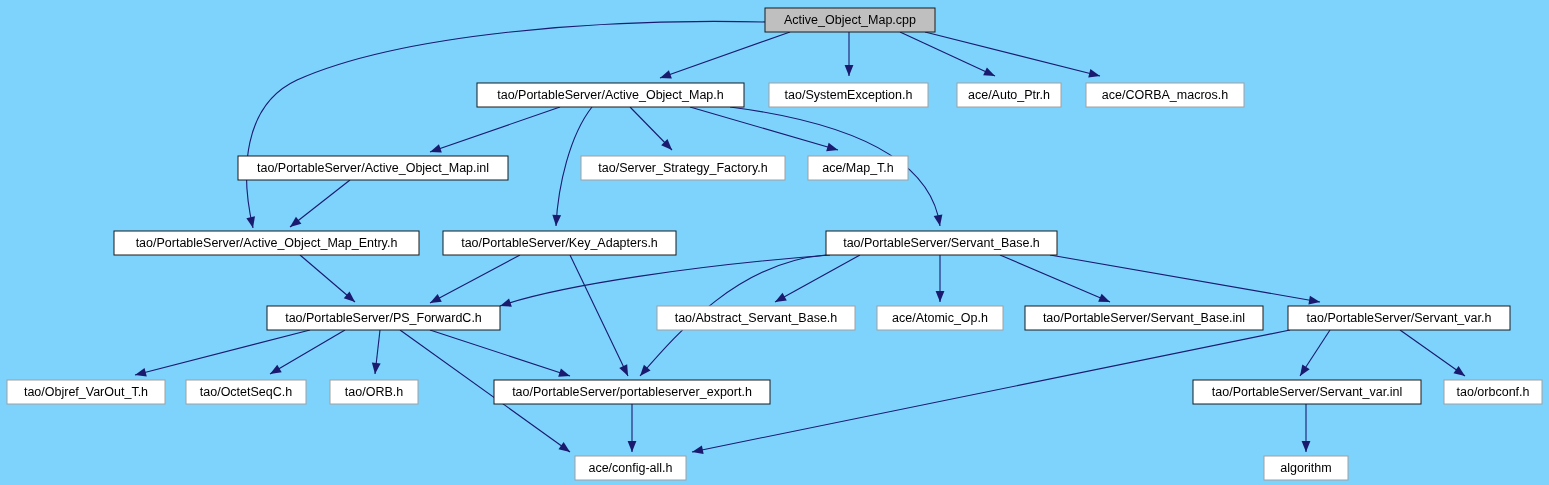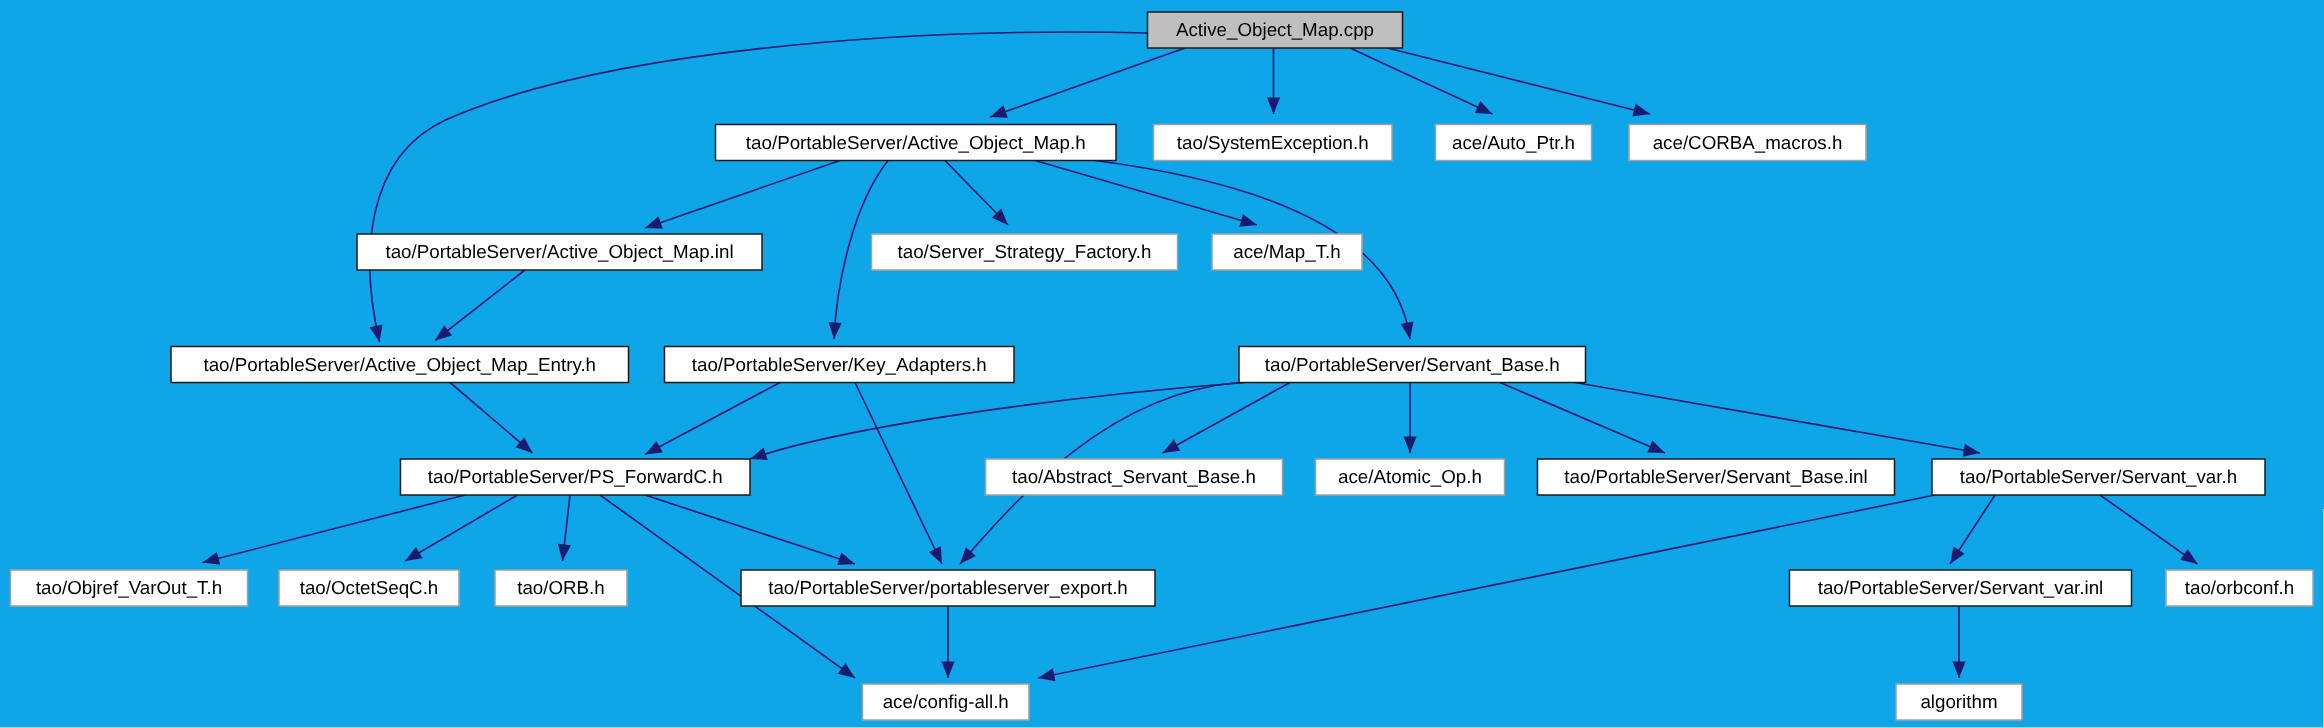--- a/index.html
+++ b/index.html
@@ -8,21 +8,21 @@
     padding: 0;
     background: #ffffff;
   }
   body {
     font-family: "Liberation Sans", sans-serif;
   }
   #graph-root {
     position: relative;
     width: 1549px;
     height: 485px;
-    background: #0ea5e9;
+    background: #7dd3fc;
     overflow: hidden;
   }
   svg#dep-graph {
     display: block;
     width: 1549px;
     height: 485px;
   }
   .node-box {
     stroke-width: 1;
   }

